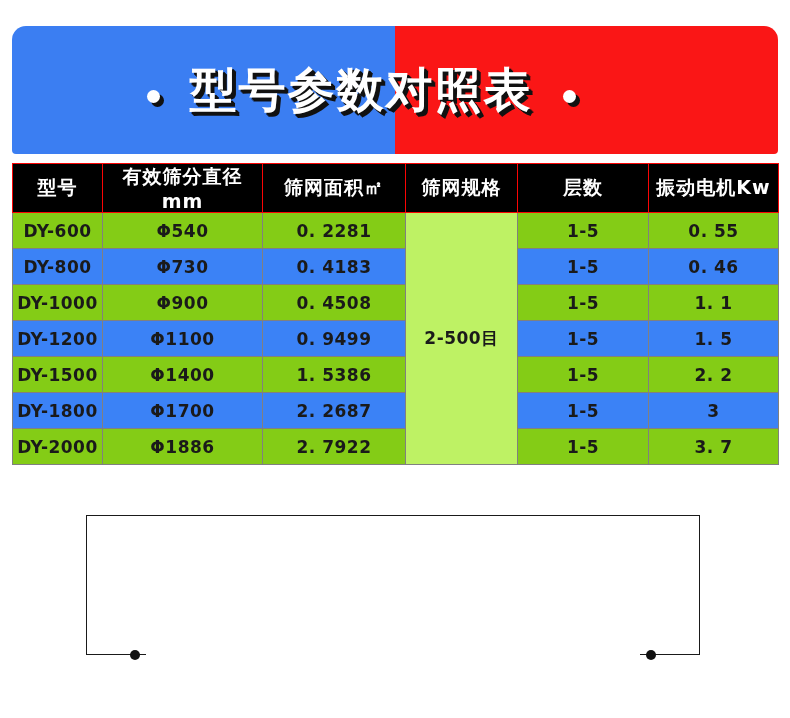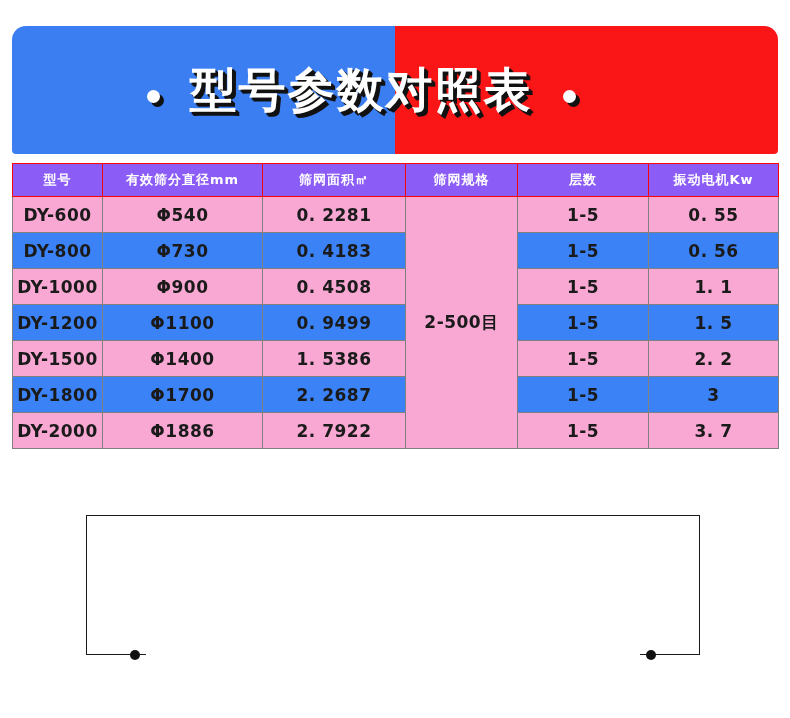--- a/index.html
+++ b/index.html
@@ -78,37 +78,37 @@
     border: 1px solid #808080;
     text-align: center;
     vertical-align: middle;
     font-family: "DejaVu Sans", "Liberation Sans", sans-serif;
     font-weight: bold;
     color: #1a1a1a;
     padding: 0;
     letter-spacing: 0.5px;
   }
   #param-table thead th {
-    background: #8b5cf6;
+    background: #000000;
     color: #ffffff;
     height: 32px;
-    font-size: 13px;
+    font-size: 19px;
     border-color: #fa0505;
     letter-spacing: 1px;
   }
   #param-table tbody td {
     height: 35px;
     font-size: 17px;
-    background: #f9a8d4;
+    background: #84cc16;
   }
   #param-table tbody tr.alt td {
     background: #3b82f6;
   }
   #param-table tbody td.mesh-cell {
-    background: #f9a8d4;
+    background: #bef264;
     font-size: 17px;
   }
 
   
   #bottom-block {
     position: absolute;
     left: 86px;
     top: 515px;
     width: 614px;
     height: 140px;
@@ -208,21 +208,21 @@
       <td>0. 2281</td>
       <td class="mesh-cell" rowspan="7">2-500目</td>
       <td>1-5</td>
       <td>0. 55</td>
     </tr>
     <tr class="alt">
       <td>DY-800</td>
       <td>Φ730</td>
       <td>0. 4183</td>
       <td>1-5</td>
-      <td>0. 56</td>
+      <td>0. 46</td>
     </tr>
     <tr>
       <td>DY-1000</td>
       <td>Φ900</td>
       <td>0. 4508</td>
       <td>1-5</td>
       <td>1. 1</td>
     </tr>
     <tr class="alt">
       <td>DY-1200</td>

